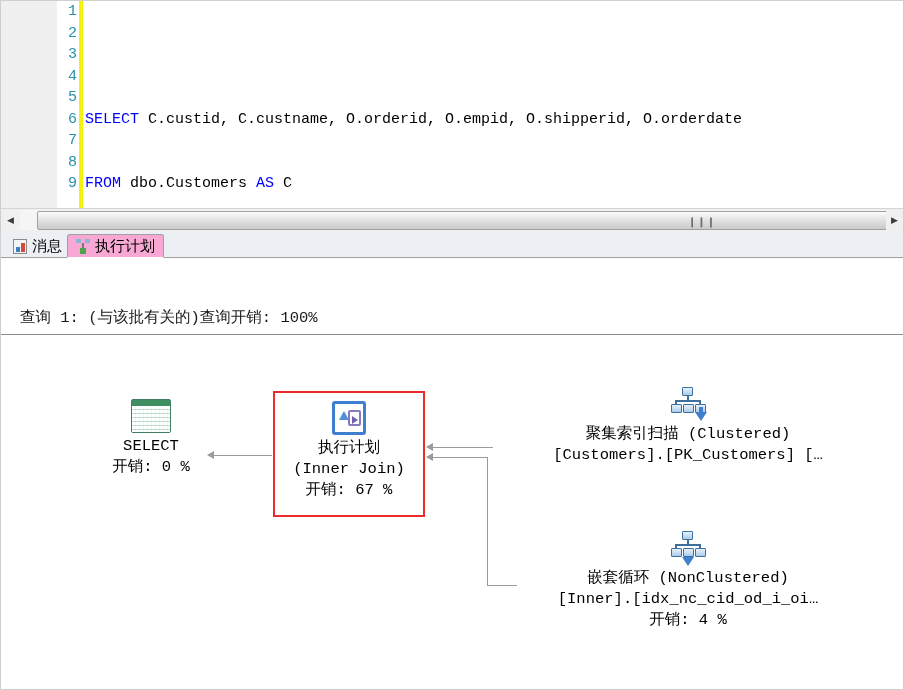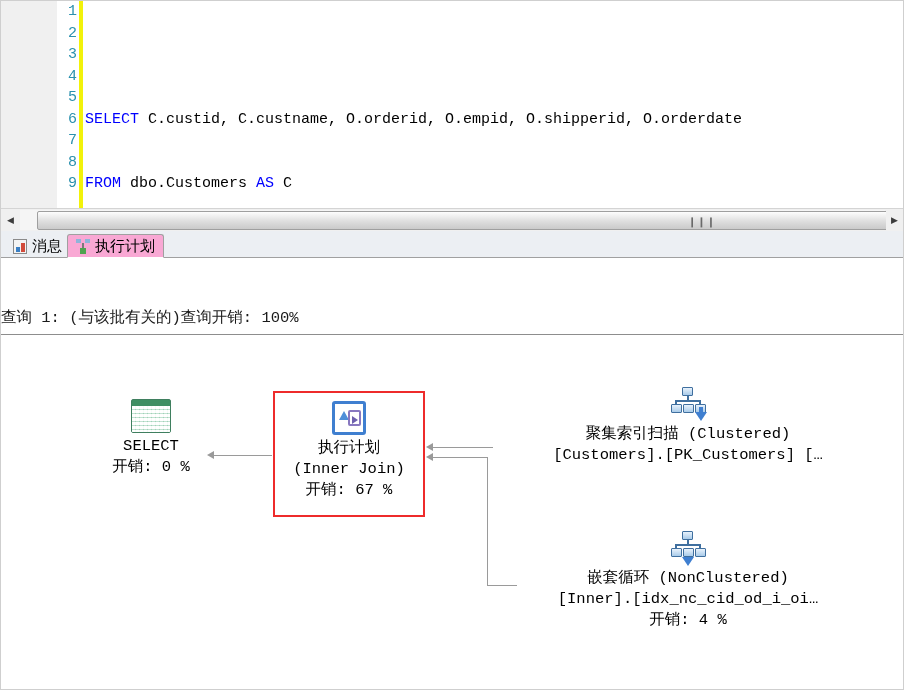--- a/index.html
+++ b/index.html
@@ -185,21 +185,21 @@
     position: absolute;
     left: 0; top: 257px;
     width: 904px; height: 75px;
     background: #ffffff;
     overflow: hidden;
     font-family: "Liberation Mono", monospace;
     font-size: 15.5px;
     line-height: 24px;
     white-space: pre;
   }
-  .msgline { padding-left: 0; }
+  .msgline { padding-left: 19px; }
   .msgline.dark  { color: #1a1a1a; }
 
   .msg-sep {
     position: absolute;
     left: 0; top: 333px;
     width: 904px; height: 0;
     border-top: 1px solid #8d8d8d;
   }
 
   

